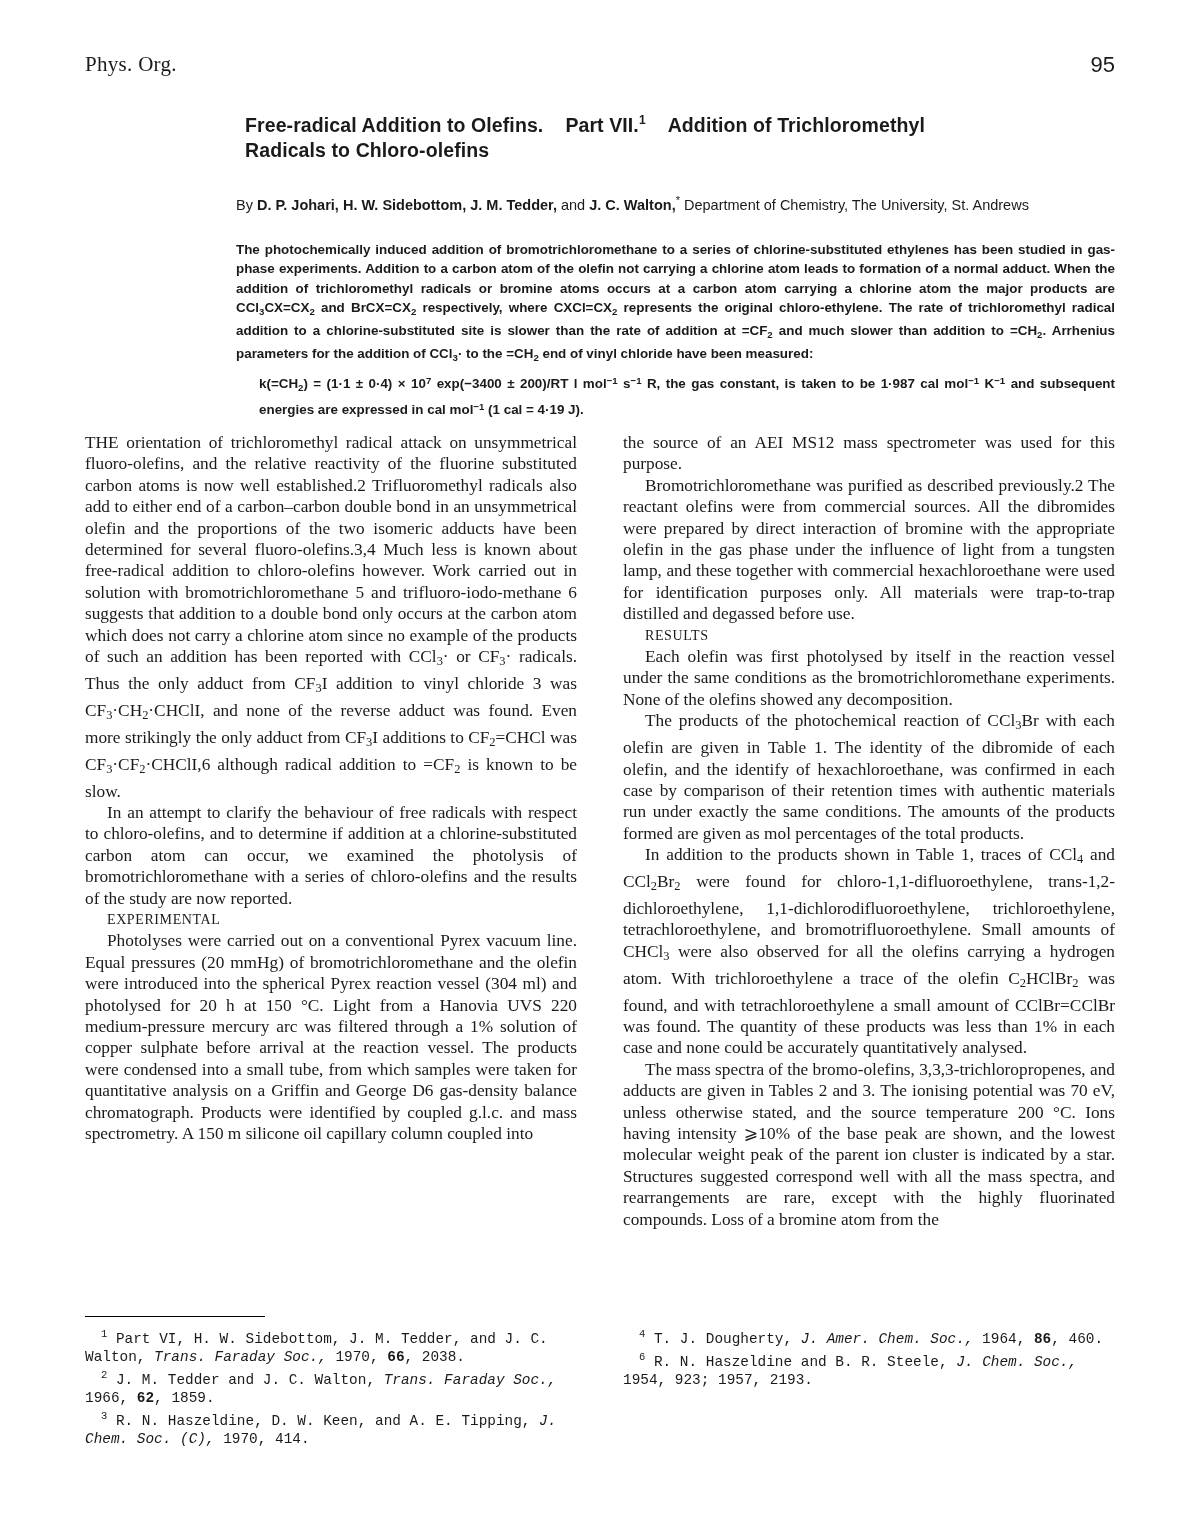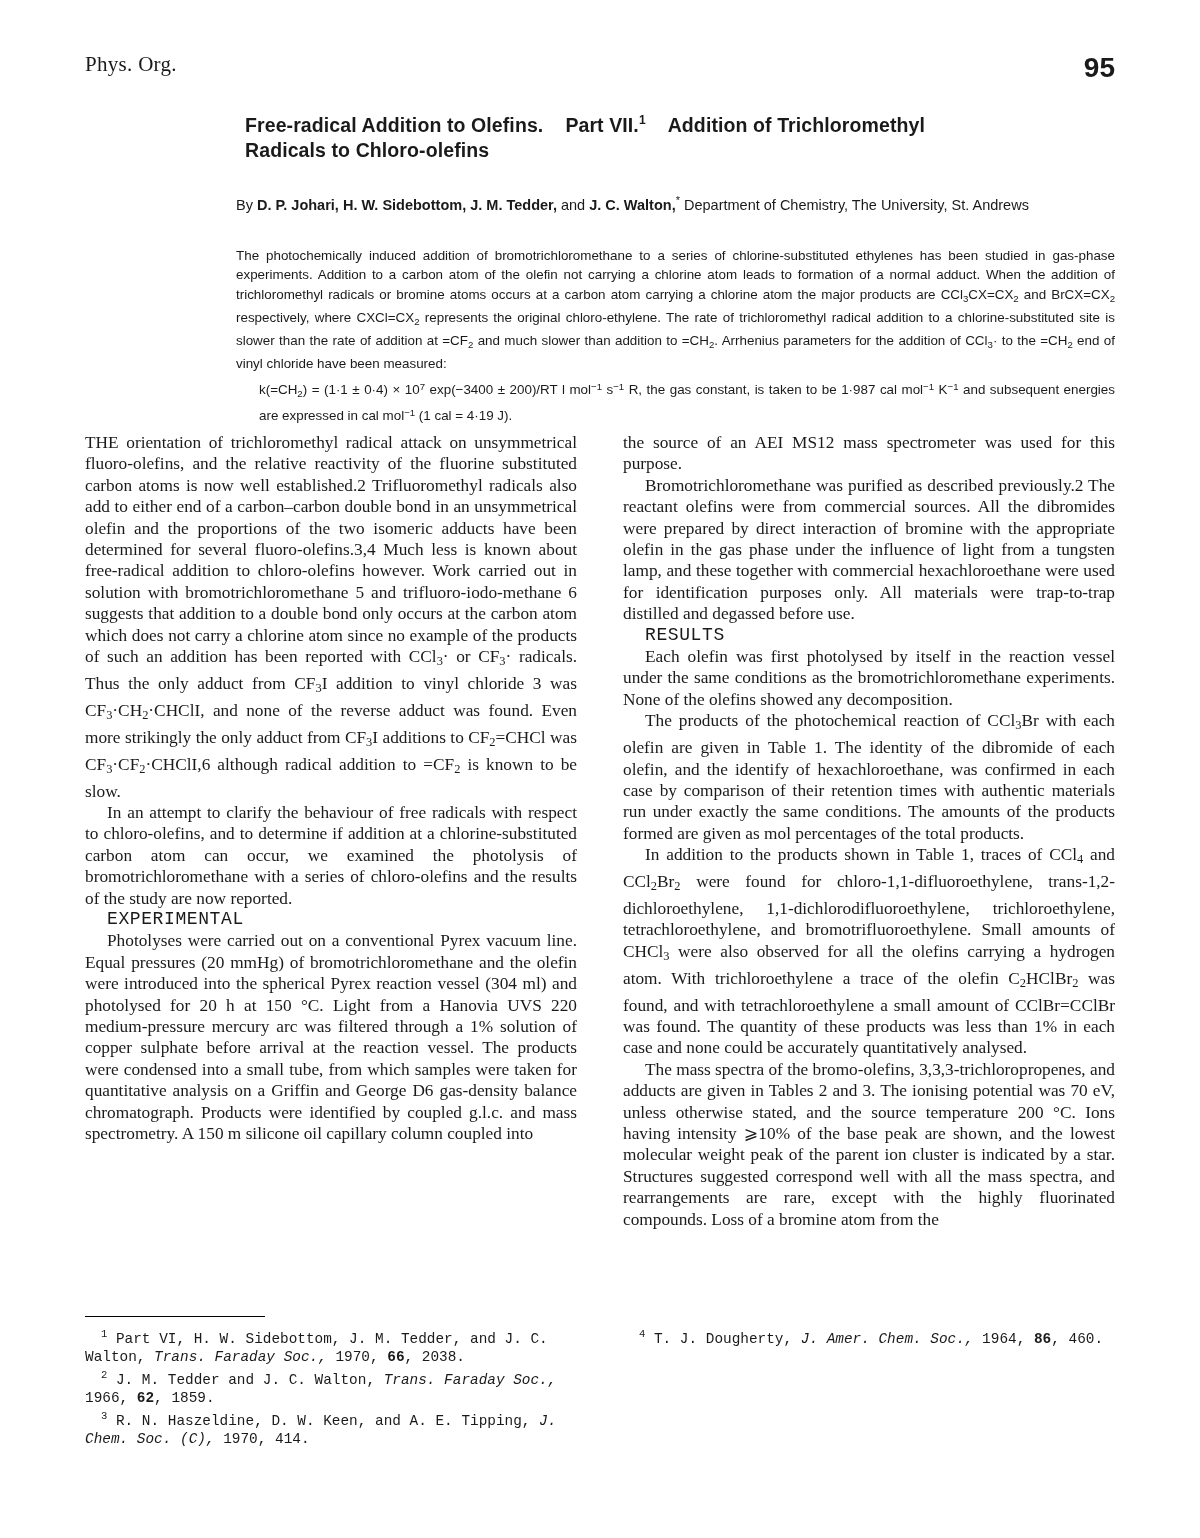--- a/index.html
+++ b/index.html
@@ -32,22 +32,22 @@
   }
   .runhead .left {
     float: left;
     font-family: "Liberation Serif", serif;
     font-size: 21px;
     letter-spacing: 0.3px;
   }
   .runhead .right {
     float: right;
     font-family: "Liberation Sans", sans-serif;
-    font-size: 28px;
-    font-weight: bold;
+    font-size: 22px;
+    font-weight: normal;
   }
   
   .titleblock {
     position: absolute;
     top: 108px;
     left: 236px;
     right: 85px;
   }
   .title {
     font-family: "Liberation Sans", sans-serif;
@@ -67,27 +67,28 @@
     margin-top: 24px;
     font-family: "Liberation Sans", sans-serif;
     font-size: 14.5px;
     line-height: 27px;
   }
   .byline b { font-weight: bold; }
   .byline .star { font-size: 11px; vertical-align: super; }
   
   .abstract {
     position: absolute;
-    top: 246px;
+    top: 240px;
     left: 236px;
     right: 85px;
     font-family: "Liberation Sans", sans-serif;
     font-size: 13.4px;
     line-height: 19.4px;
     text-align: justify;
+    font-weight: bold;
   }
   .abstract p { margin: 0; }
   .abstract .eq {
     margin-top: 3px;
     margin-left: 23px;
     display: block;
   }
   sub { font-size: 0.72em; vertical-align: -0.28em; }
   sup { font-size: 0.72em; vertical-align: 0.45em; }
   .italic { font-style: italic; }
@@ -113,25 +114,24 @@
   .col p.noindent { text-indent: 0; }
   .col p.firstpar { text-indent: 0; }
   .smallcaps {
     font-variant: small-caps;
     font-size: 17.3px;
     margin-top: 8px;
   }
   .secthead {
     margin-top: 17px;
     margin-bottom: 3px;
-    font-size: 18px;
+    font-size: 14px;
     letter-spacing: 0.6px;
     text-indent: 0;
     font-variant: small-caps;
-    font-family: Liberation Mono, monospace;
   }
   .col p + p { margin-top: 0; }
   
   .footnotes {
     position: absolute;
     top: 1325px;
     left: 85px;
     width: 1030px;
     font-size: 14.4px;
     line-height: 18.2px;
@@ -206,17 +206,18 @@
   <div class="rule"></div>
 
   <div class="footnotes">
     <div class="fcol left">
       <p><span class="fnum">1</span> <span>Part VI, H. W. Sidebottom, J. M. Tedder, and J. C. Walton, </span><span class="italic">Trans. Faraday Soc.,</span><span> 1970, </span><b>66</b><span>, 2038.</span></p>
       <p><span class="fnum">2</span> <span>J. M. Tedder and J. C. Walton, </span><span class="italic">Trans. Faraday Soc.,</span><span> 1966, </span><b>62</b><span>, 1859.</span></p>
       <p><span class="fnum">3</span> <span>R. N. Haszeldine, D. W. Keen, and A. E. Tipping, </span><span class="italic">J. Chem. Soc. (C),</span><span> 1970, 414.</span><b></b><span></span></p>
     </div>
     <div class="fcol right">
       <p><span class="fnum">4</span> <span>T. J. Dougherty, </span><span class="italic">J. Amer. Chem. Soc.,</span><span> 1964, </span><b>86</b><span>, 460.</span></p>
+      <p><span class="fnum">6</span> <span>R. N. Haszeldine and B. R. Steele, </span><span class="italic">J. Chem. Soc.,</span><span> 1954, 923; 1957, 2193.</span><b></b><span></span></p>
     </div>
     <div class="clear"></div>
   </div>
 
 </div>
 
 </body></html>

